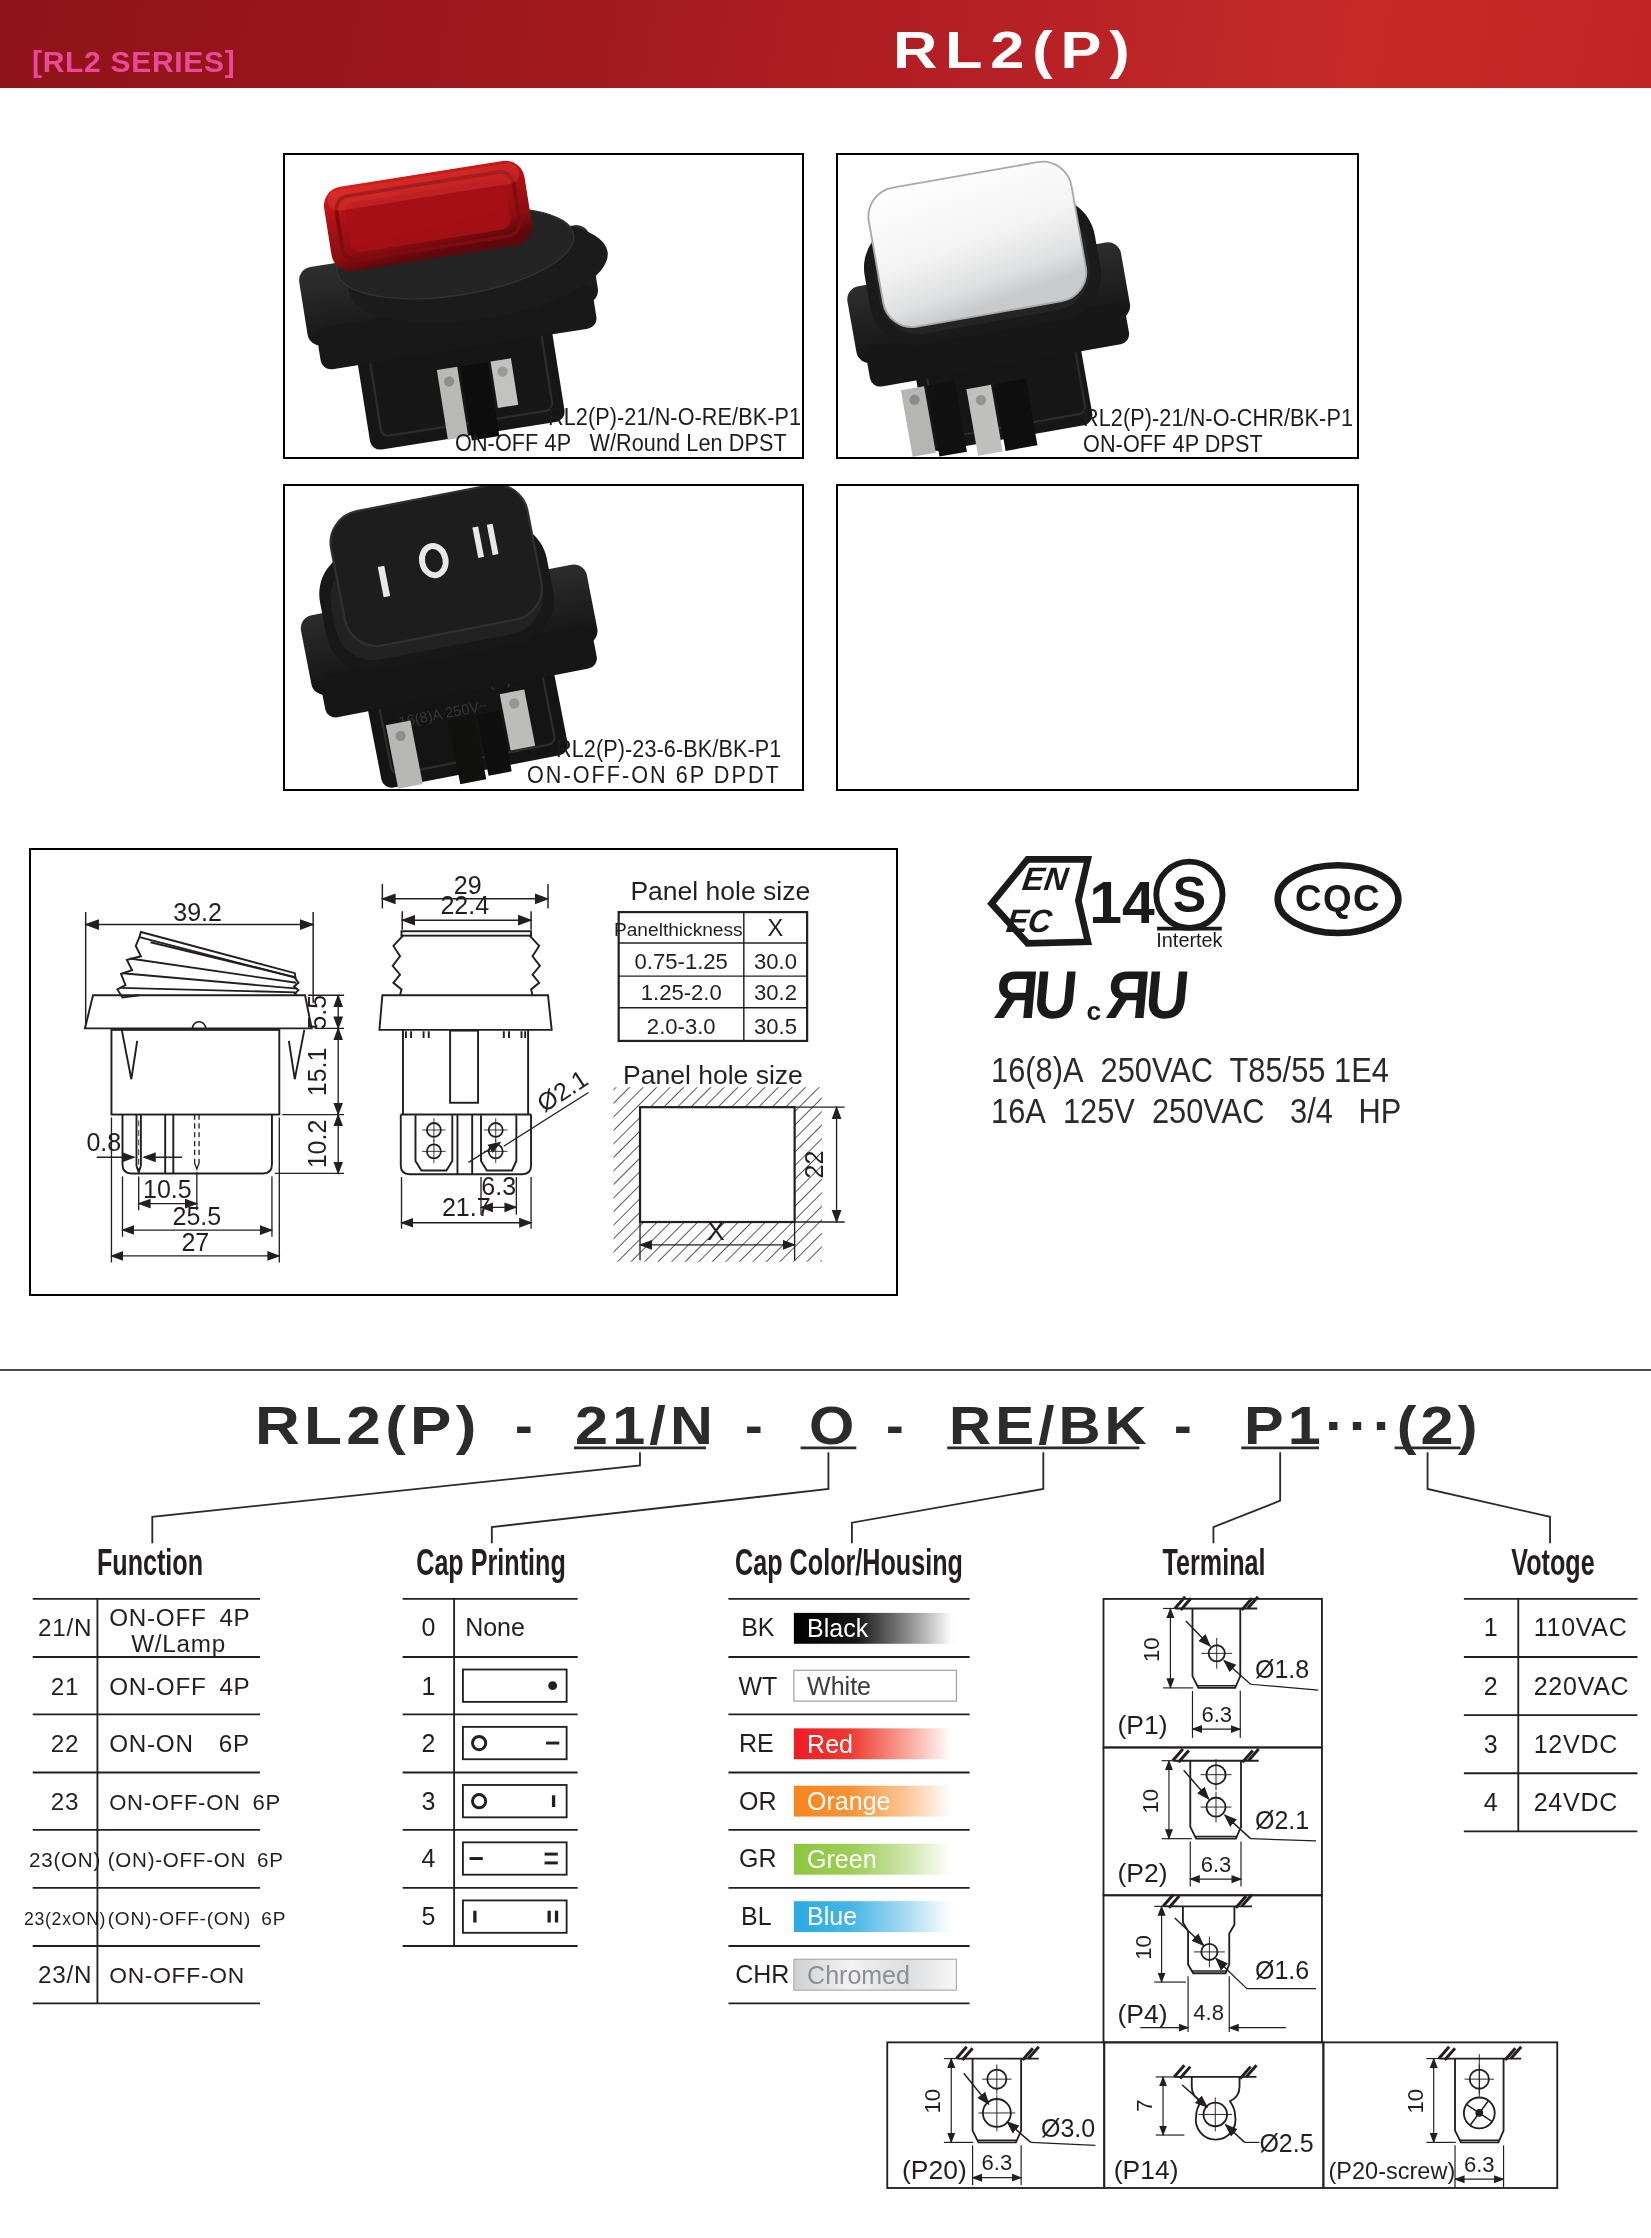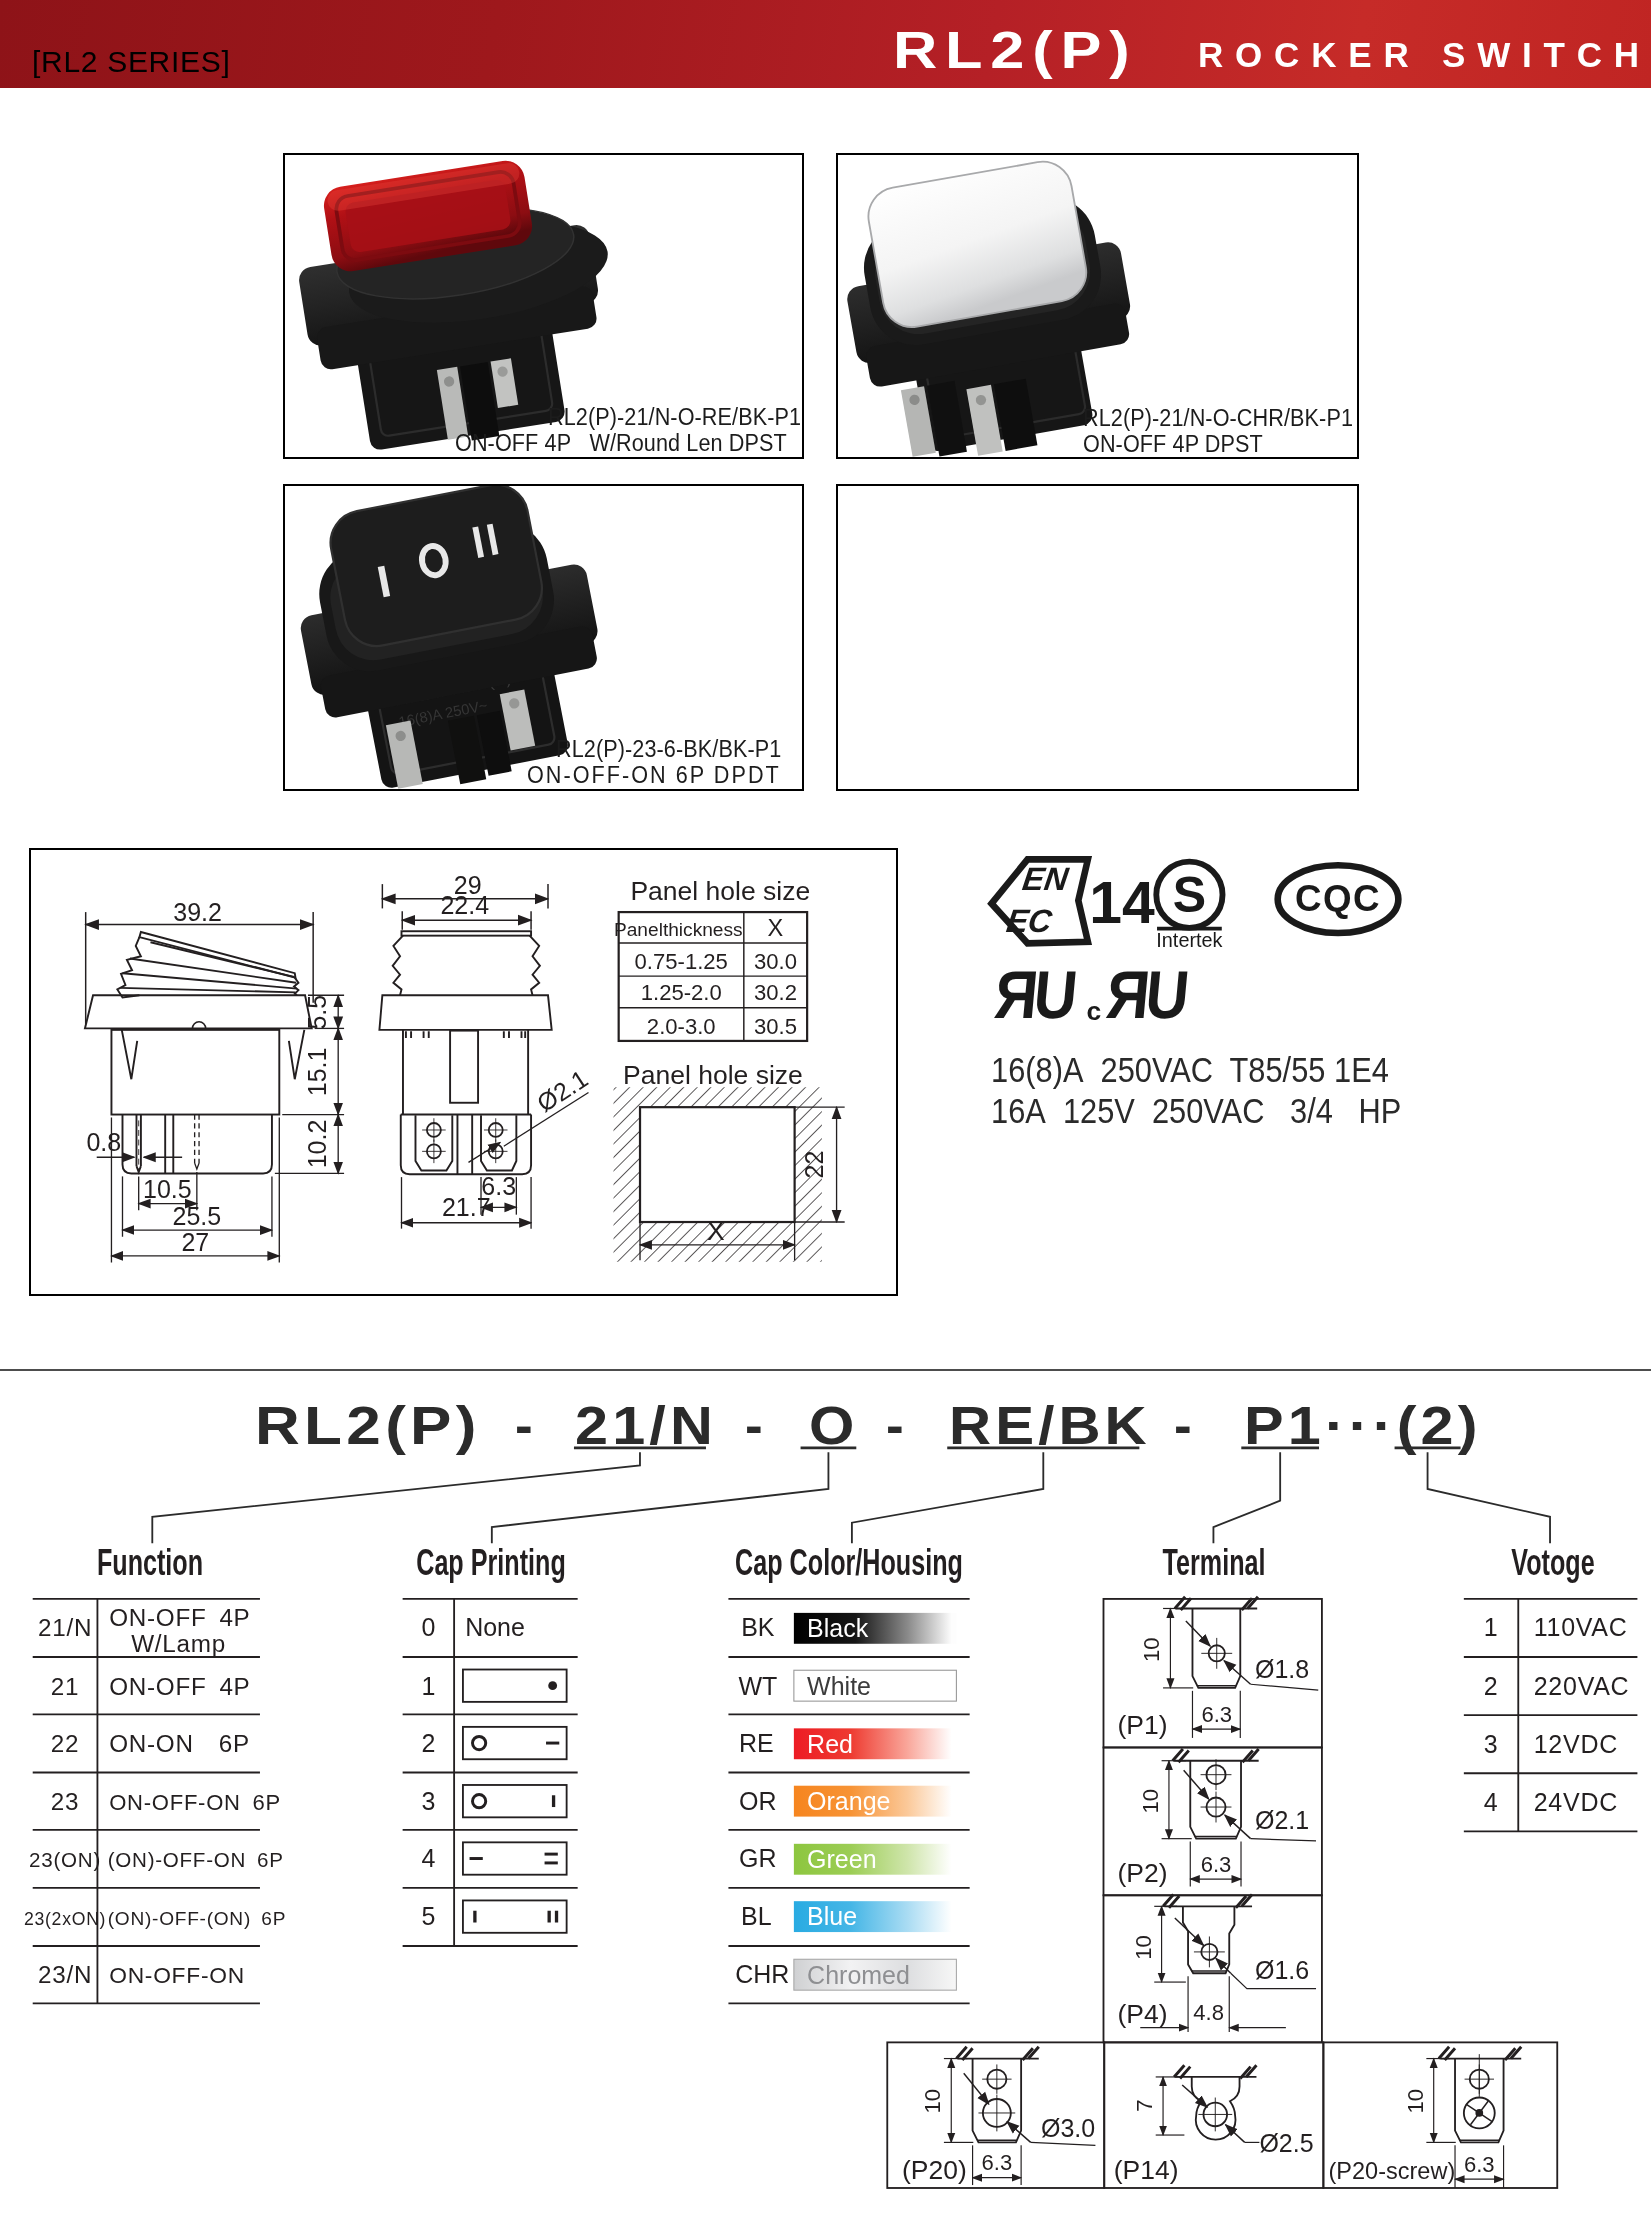--- a/index.html
+++ b/index.html
@@ -8,23 +8,22 @@
   .abs{position:absolute;}
   .pbox{position:absolute;border:2.2px solid #000;background:#fff;}
   .cap{position:absolute;font-size:23.5px;letter-spacing:0.1px;color:#1c1c1c;white-space:nowrap;transform:scaleX(0.92);transform-origin:left top;}
 </style>
 </head>
 <body>
 <div id="page">
 
   <div class="abs" id="hdr" style="left:0;top:0;width:1651px;height:88px;
      background:linear-gradient(100deg,#8e1318 0%,#9e181c 30%,#b52026 60%,#c62b28 82%,#c02523 100%);"></div>
-  <div class="abs" style="left:32px;top:45px;font-size:30px;font-weight:normal;color:#000000;letter-spacing:0.7px;">[RL2 SERIES]</div>
+  <div class="abs" style="left:32px;top:45px;font-size:30px;font-weight:bold;color:#ec4899;letter-spacing:0.7px;">[RL2 SERIES]</div>
   <div class="abs" style="left:893px;top:20px;color:#fff;font-weight:bold;font-size:52px;letter-spacing:6.6px;transform:scaleX(1.18);transform-origin:left top;white-space:nowrap;">RL2(P)</div>
-  <div class="abs" style="left:1198px;top:35px;color:#fff;font-weight:bold;font-size:35px;letter-spacing:11.8px;transform:scaleX(1.0);transform-origin:left top;white-space:nowrap;">ROCKER SWITCH</div>
 
   <div class="pbox" id="box1" style="left:283px;top:153px;width:517px;height:302px;">
    <svg width="517" height="302" viewBox="0 0 703 411">
         <g transform="translate(-22,-7)">
     <defs>
       <linearGradient id="lens" x1="0" y1="0" x2="0.2" y2="1">
         <stop offset="0" stop-color="#d8201d"></stop>
               <stop offset="0.35" stop-color="#b01015"></stop>
         <stop offset="0.8" stop-color="#8c0d12"></stop>
               <stop offset="1" stop-color="#5f080c"></stop>

